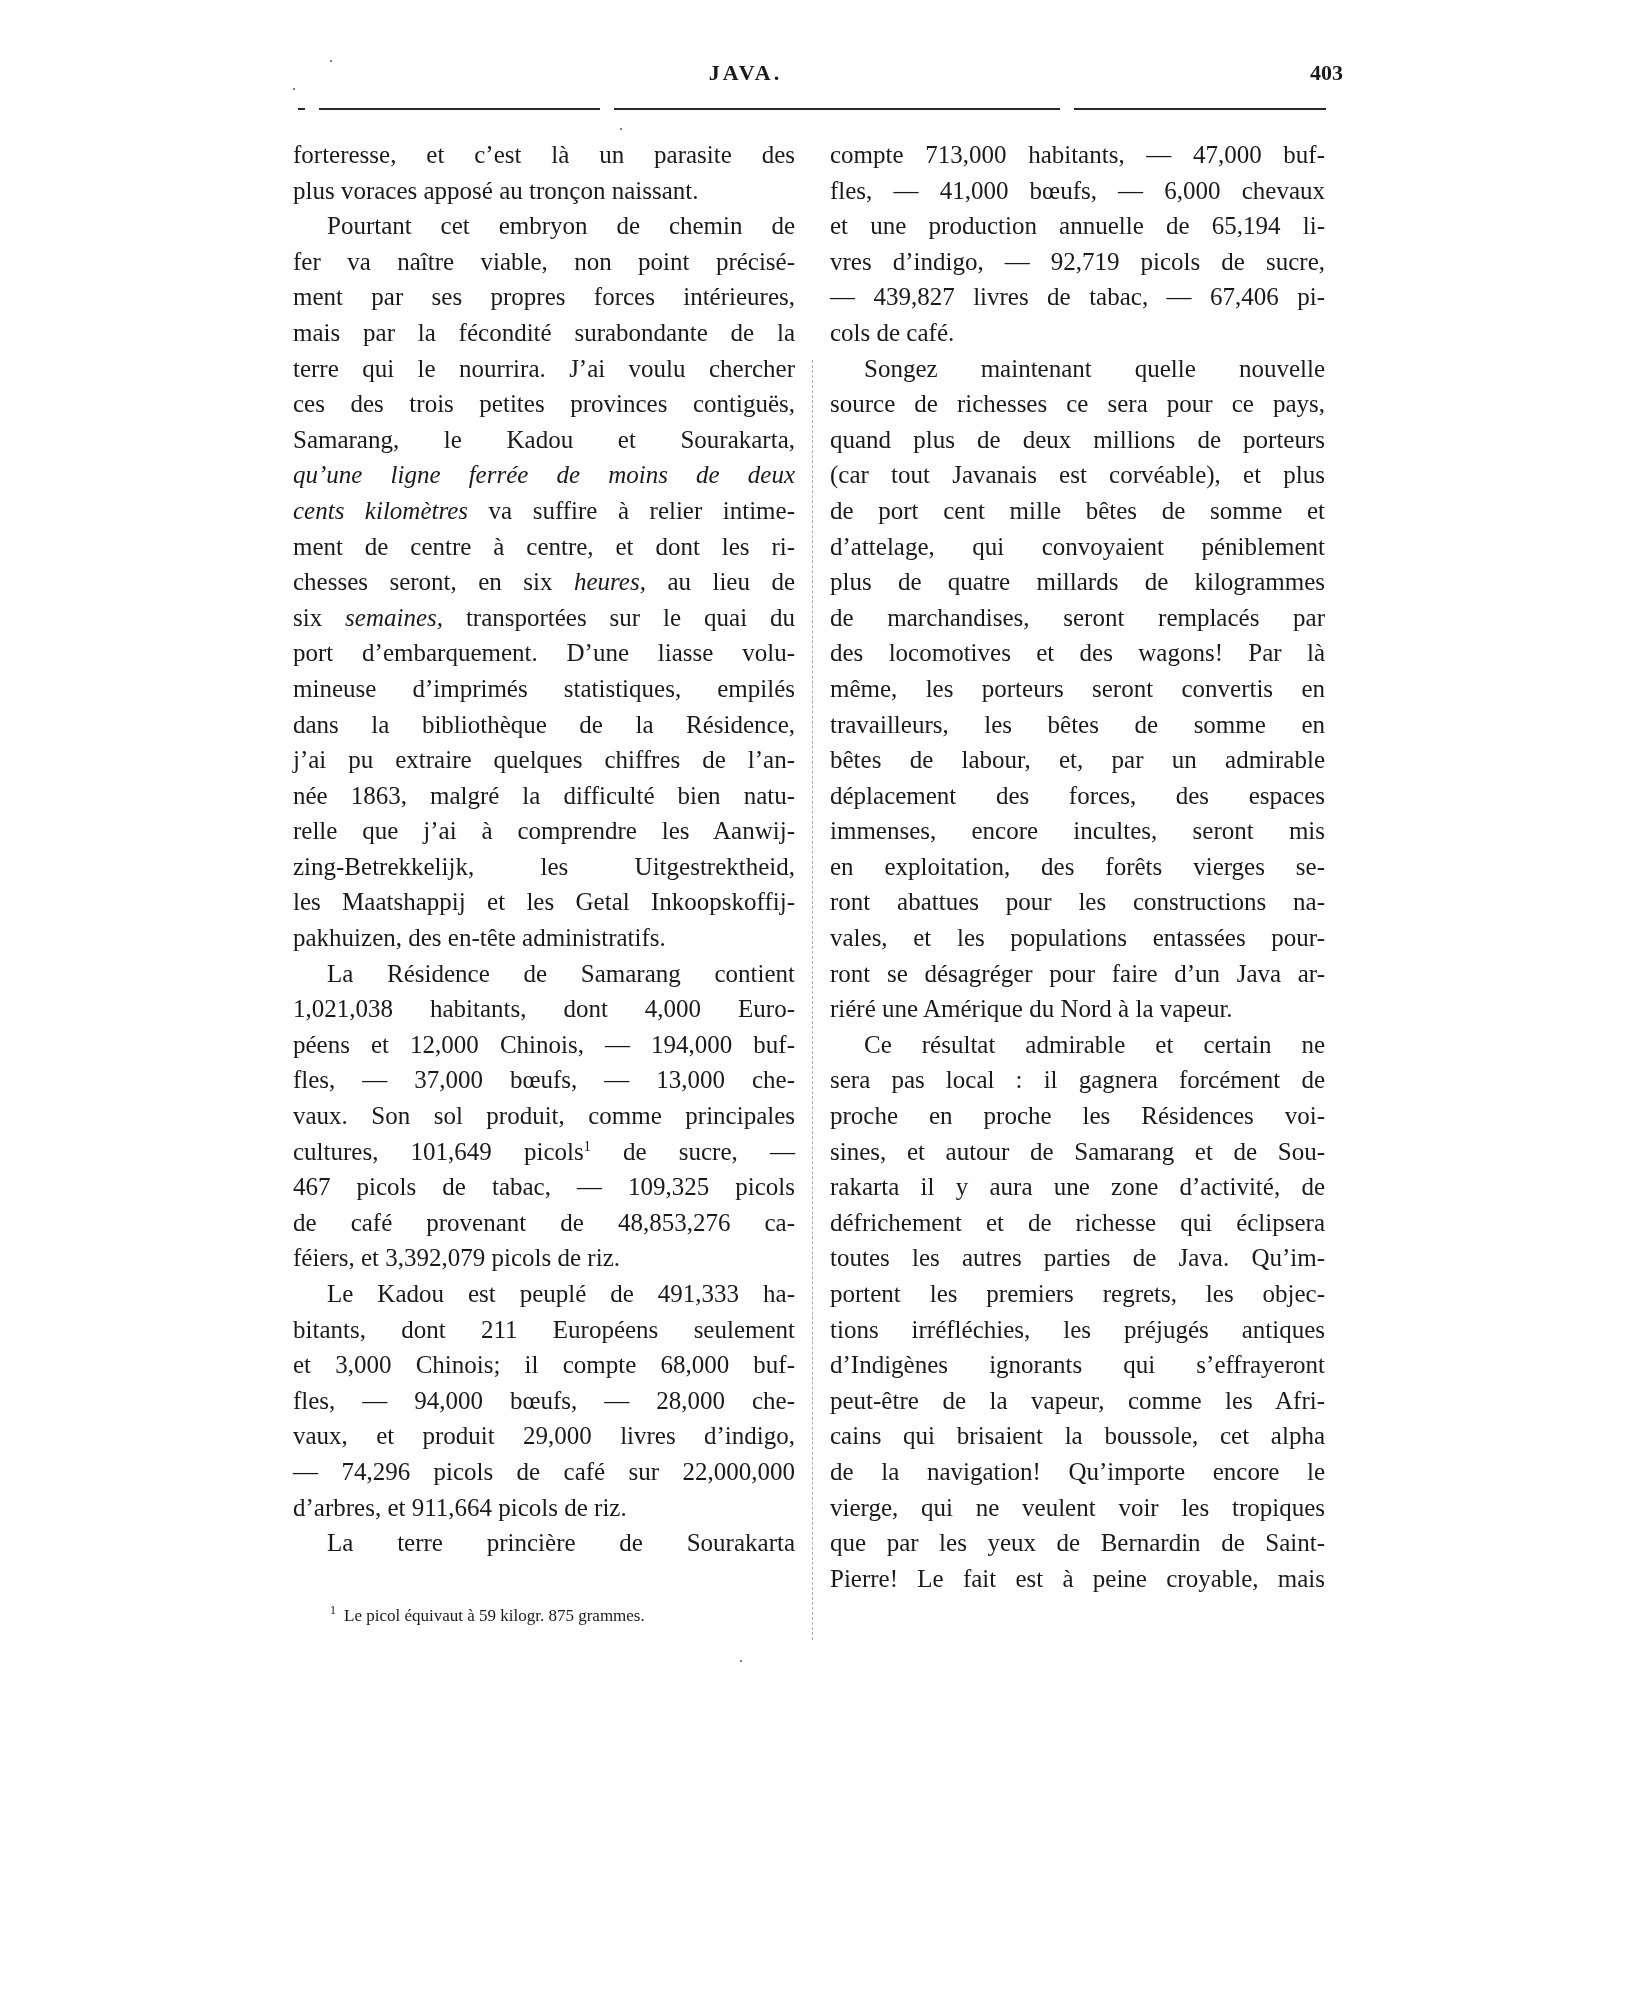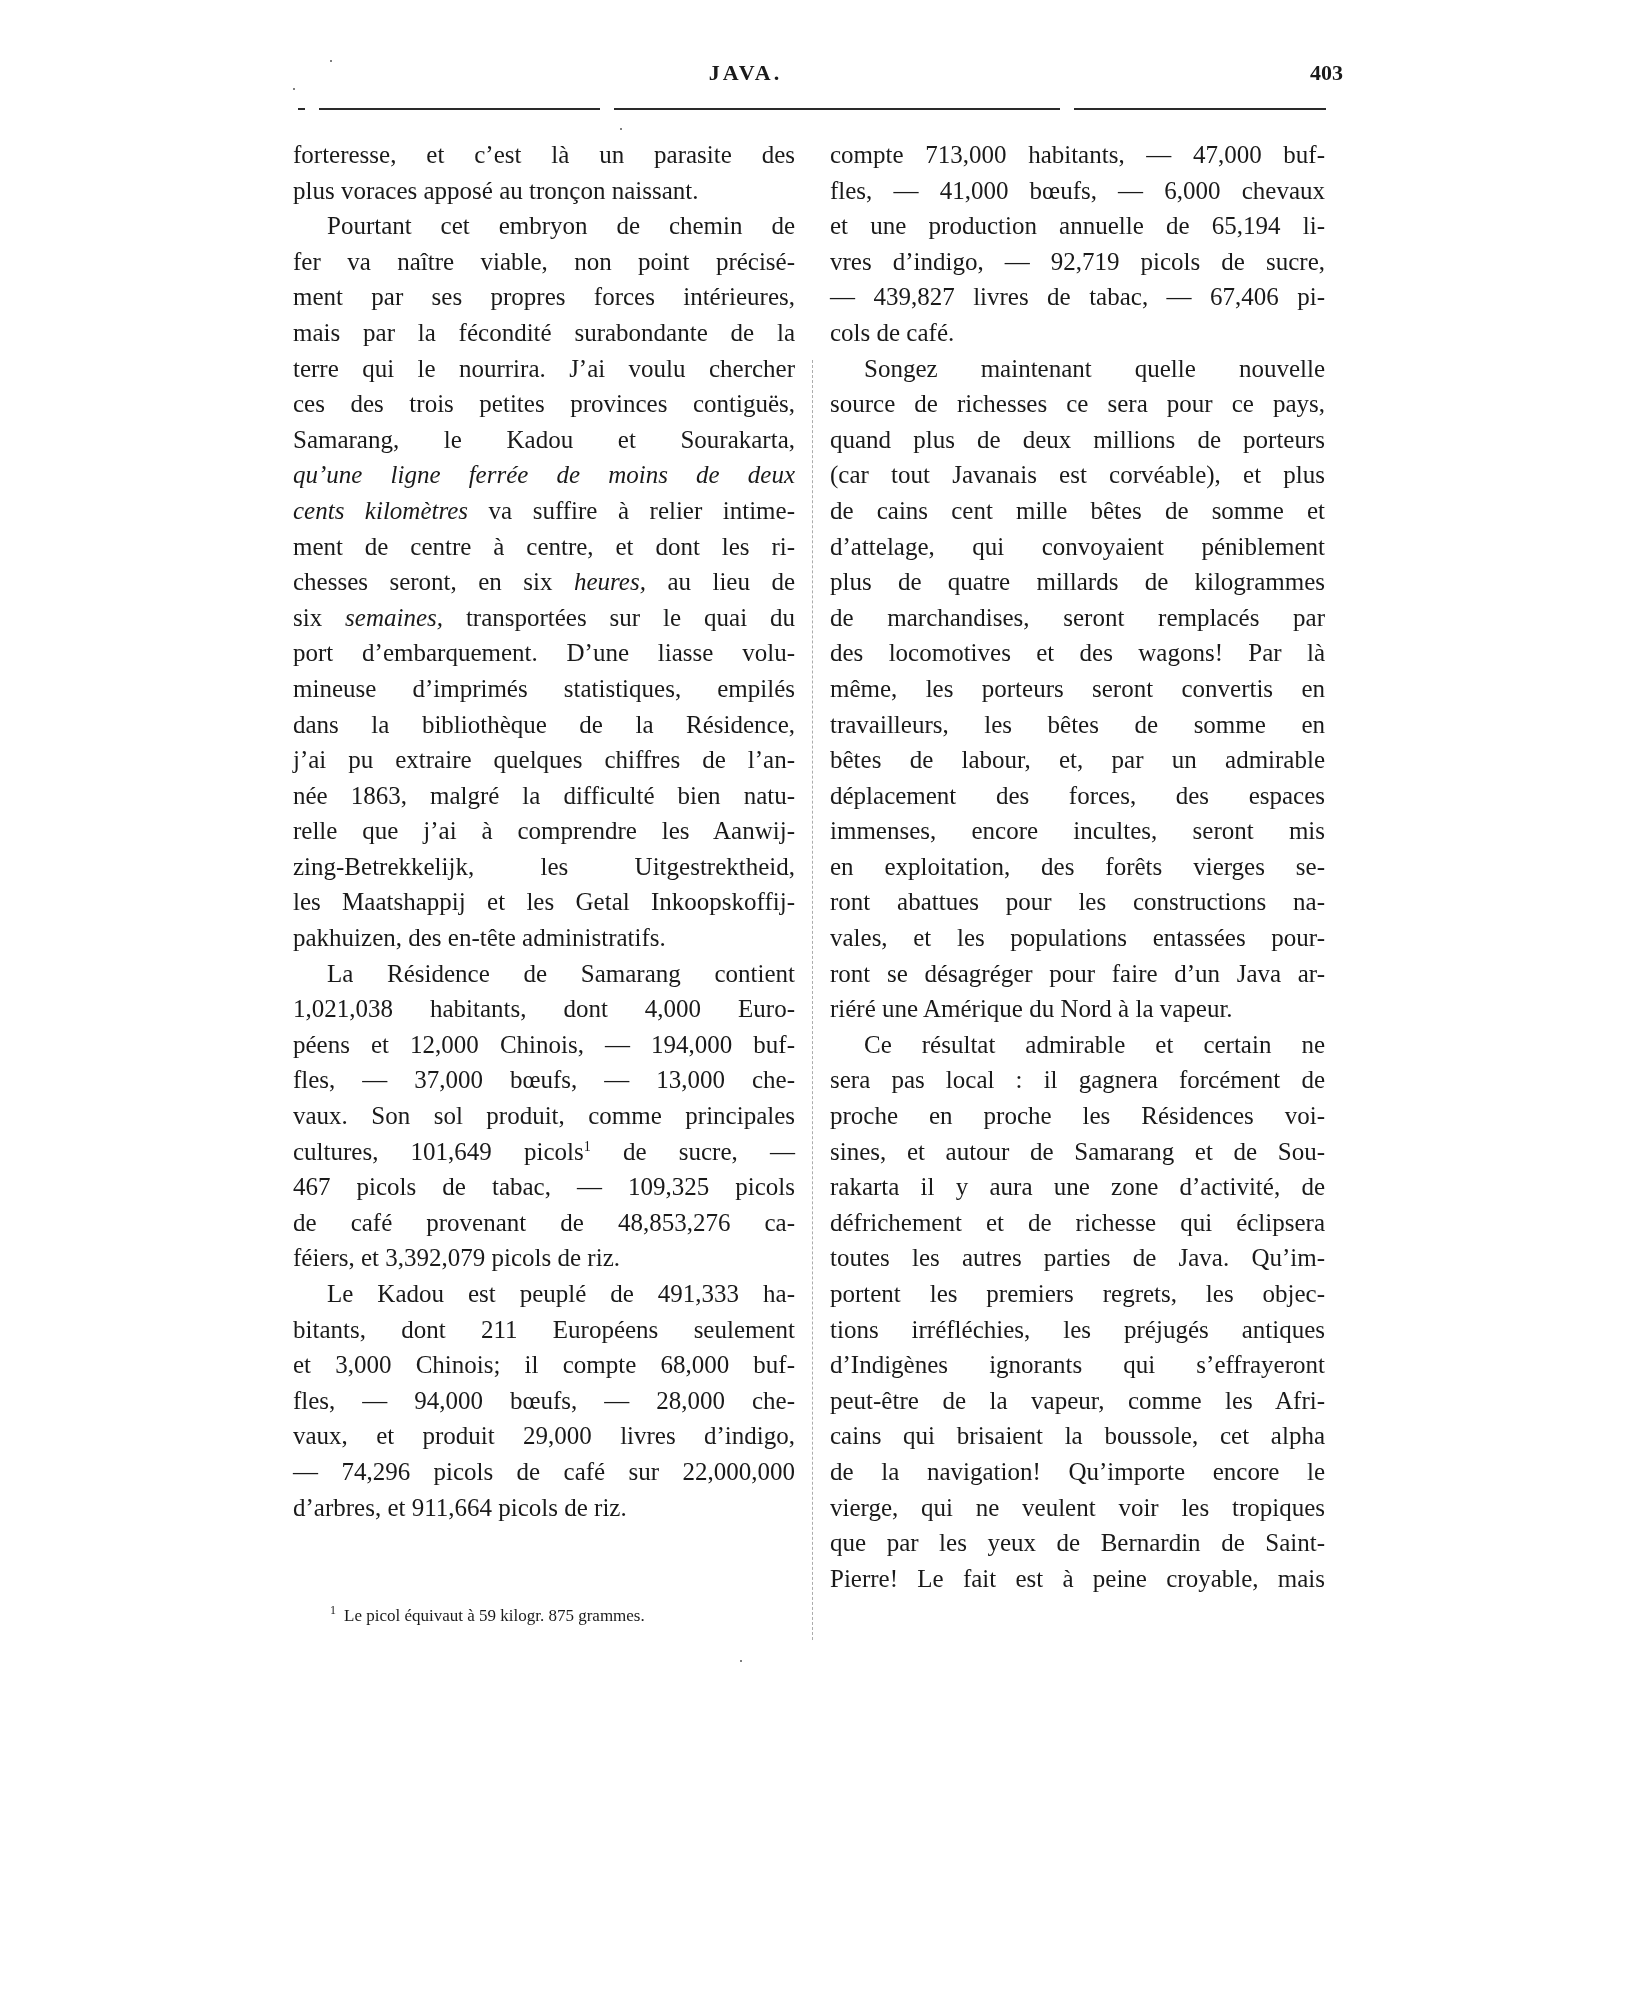--- a/index.html
+++ b/index.html
@@ -74,34 +74,35 @@
     <div class="line"><span>467 picols de tabac, — 109,325 picols</span></div>
     <div class="line"><span>de café provenant de 48,853,276 ca-</span></div>
     <div class="line last"><span>féiers, et 3,392,079 picols de riz.</span></div>
     <div class="line indent"><span>Le Kadou est peuplé de 491,333 ha-</span></div>
     <div class="line"><span>bitants, dont 211 Européens seulement</span></div>
     <div class="line"><span>et 3,000 Chinois; il compte 68,000 buf-</span></div>
     <div class="line"><span>fles, — 94,000 bœufs, — 28,000 che-</span></div>
     <div class="line"><span>vaux, et produit 29,000 livres d’indigo,</span></div>
     <div class="line"><span>— 74,296 picols de café sur 22,000,000</span></div>
     <div class="line last"><span>d’arbres, et 911,664 picols de riz.</span></div>
+    <div class="line indent"><span>La terre princière de Sourakarta</span></div>
   </div>
 <div class="divider"></div>
 <div class="col col-right" id="col-right">
     <div class="line"><span>compte 713,000 habitants, — 47,000 buf-</span></div>
     <div class="line"><span>fles, — 41,000 bœufs, — 6,000 chevaux</span></div>
     <div class="line"><span>et une production annuelle de 65,194 li-</span></div>
     <div class="line"><span>vres d’indigo, — 92,719 picols de sucre,</span></div>
     <div class="line"><span>— 439,827 livres de tabac, — 67,406 pi-</span></div>
     <div class="line last"><span>cols de café.</span></div>
     <div class="line indent"><span>Songez maintenant quelle nouvelle</span></div>
     <div class="line"><span>source de richesses ce sera pour ce pays,</span></div>
     <div class="line"><span>quand plus de deux millions de porteurs</span></div>
     <div class="line"><span>(car tout Javanais est corvéable), et plus</span></div>
-    <div class="line"><span>de cains cent mille bêtes de somme et</span></div>
+    <div class="line"><span>de port cent mille bêtes de somme et</span></div>
     <div class="line"><span>d’attelage, qui convoyaient péniblement</span></div>
     <div class="line"><span>plus de quatre millards de kilogrammes</span></div>
     <div class="line"><span>de marchandises, seront remplacés par</span></div>
     <div class="line"><span>des locomotives et des wagons! Par là</span></div>
     <div class="line"><span>même, les porteurs seront convertis en</span></div>
     <div class="line"><span>travailleurs, les bêtes de somme en</span></div>
     <div class="line"><span>bêtes de labour, et, par un admirable</span></div>
     <div class="line"><span>déplacement des forces, des espaces</span></div>
     <div class="line"><span>immenses, encore incultes, seront mis</span></div>
     <div class="line"><span>en exploitation, des forêts vierges se-</span></div>

